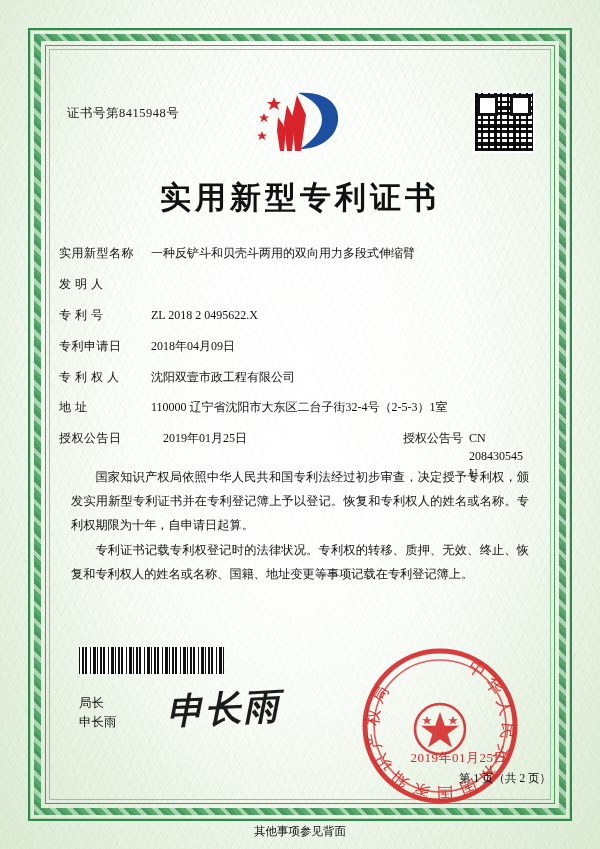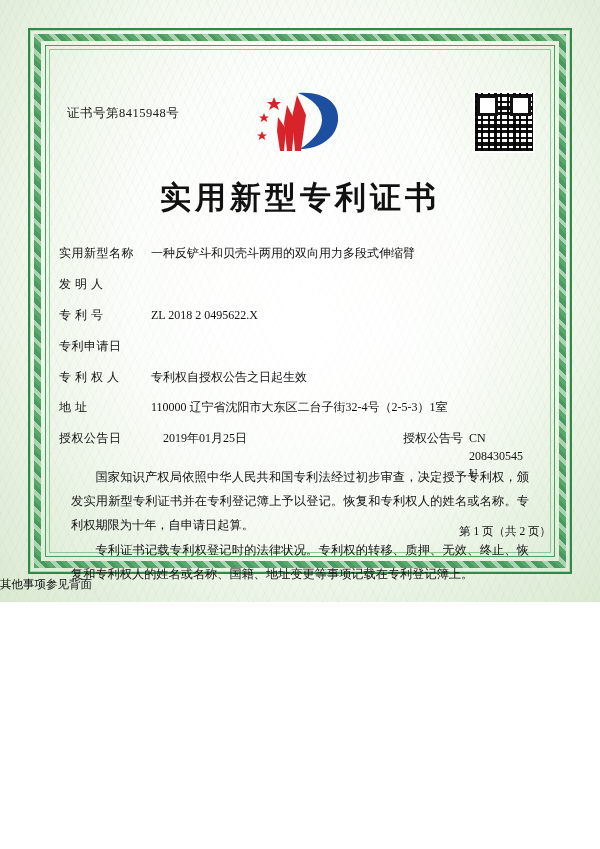--- a/index.html
+++ b/index.html
@@ -4,21 +4,21 @@
 <style>
   html,body{margin:0;padding:0;}
   body{
     width:600px;height:849px;
     background:#ffffff;
     font-family:"Liberation Serif","DejaVu Serif",serif;
     overflow:hidden;
   }
   .page{
     position:relative;
-    width:600px;height:602px;
+    width:600px;height:849px;
     background:
       radial-gradient(ellipse at 50% 42%, #ffffff 0%, #fbfdfa 38%, #f2f8ee 60%, #e6f1e0 78%, #dbead3 100%);
     overflow:hidden;
     text-decoration:underline;
   }
   
   .texture{
     position:absolute;inset:0;
     background:
       repeating-linear-gradient(115deg, rgba(120,170,110,.055) 0 1px, rgba(255,255,255,0) 1px 7px),
@@ -156,21 +156,21 @@
     font-family:"Liberation Serif",serif;
   }
 
   
   .page-no{
     position:absolute;left:0;right:0;bottom:14px;
     text-align:right;font-size:11.5px;color:#111;
   }
   .below-note{
     position:absolute;left:0;right:0;bottom:10px;
-    font-size:11.5px;color:#111;
+    text-align:center;font-size:11.5px;color:#111;
   }
 </style>
 </head>
 <body>
 
 <div class="page">
   <div class="texture"></div>
   <div class="corner-glow"></div>
 
   <div class="frame-outer"></div>
@@ -214,25 +214,26 @@
         <div class="lbl">发  明  人</div>
       </div>
 
       <div class="row">
         <div class="lbl">专  利  号</div>
         <div class="val">ZL 2018 2 0495622.X</div>
       </div>
 
       <div class="row">
         <div class="lbl">专利申请日</div>
+        <div class="val">2018年04月09日</div>
       </div>
 
       <div class="row">
         <div class="lbl">专 利 权 人</div>
-        <div class="val">专利权自授权公告之日起生效</div>
+        <div class="val">沈阳双壹市政工程有限公司</div>
       </div>
 
       <div class="row">
         <div class="lbl">地      址</div>
         <div class="val">110000 辽宁省沈阳市大东区二台子街32-4号（2-5-3）1室</div>
       </div>
 
       <div class="row spread">
         <div class="lbl">授权公告日</div>
         <div class="val val-left">2019年01月25日</div>

